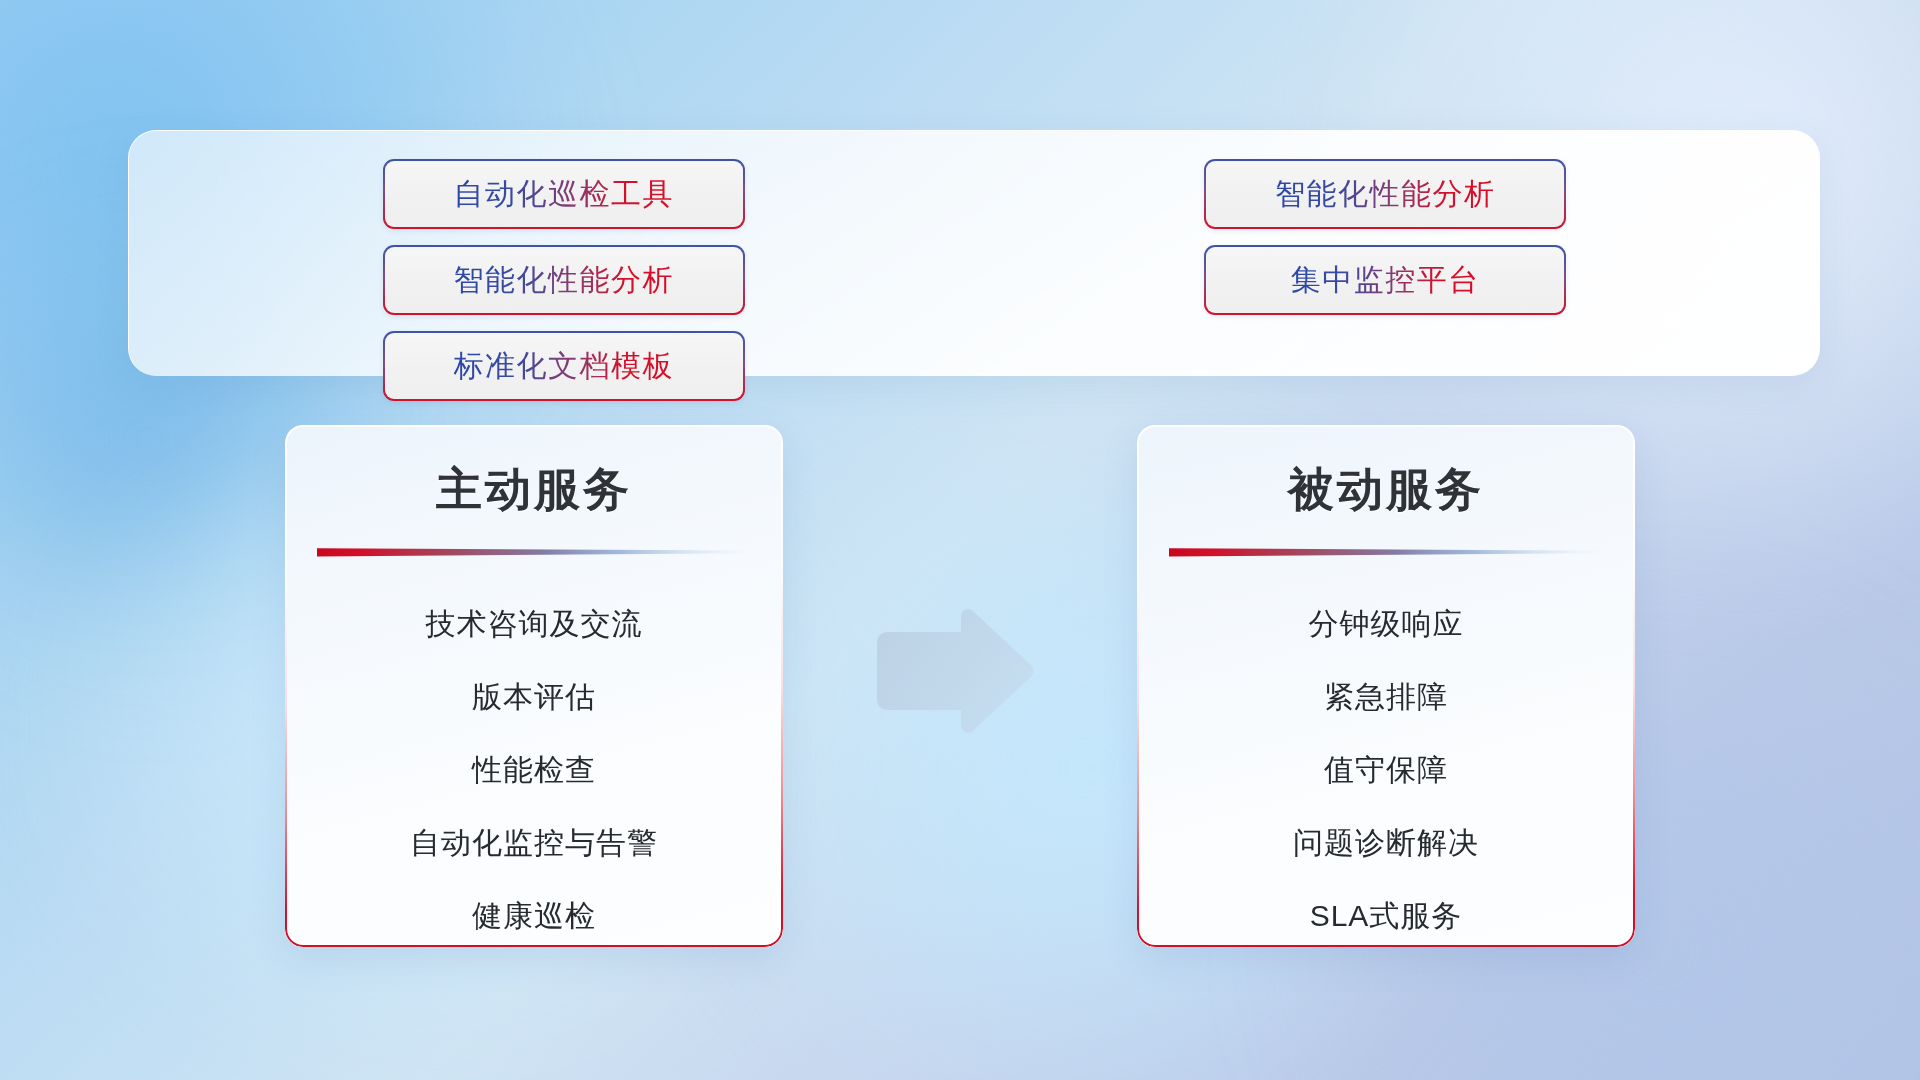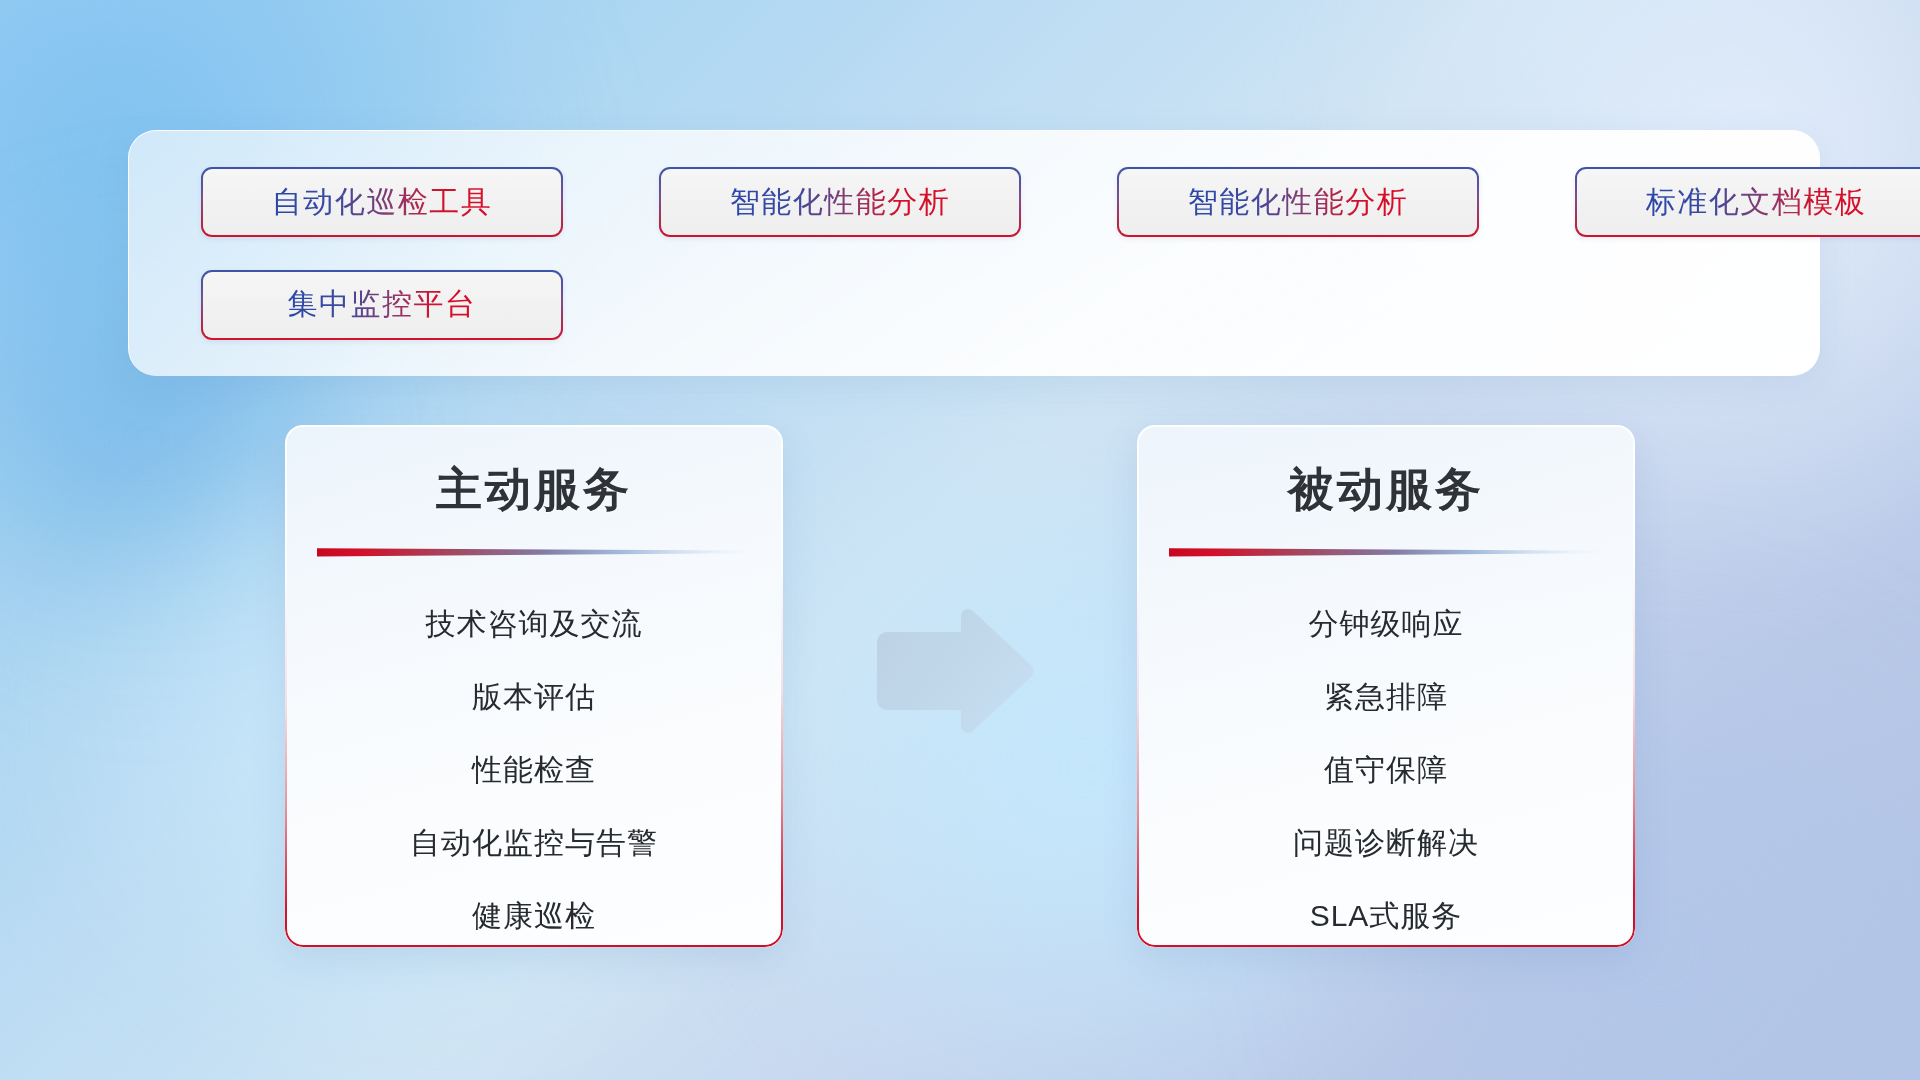--- a/index.html
+++ b/index.html
@@ -43,21 +43,21 @@
     border-radius:28px; z-index:2;
     background:linear-gradient(150deg,
        rgba(255,255,255,.62) 0%,
        rgba(255,255,255,.80) 35%,
        rgba(255,255,255,.92) 62%,
        rgba(255,255,255,.99) 100%);
     border-top:1.5px solid rgba(255,255,255,.95);
     border-left:1.5px solid rgba(255,255,255,.85);
     box-shadow:0 10px 34px rgba(90,130,180,.12);
     display:grid;
-    grid-template-columns:repeat(4,1fr);
+    grid-template-columns:repeat(2,1fr);
     grid-template-rows:repeat(2,1fr);
     column-gap:96px; row-gap:16px;
     padding:28px 72px;
     align-items:center; justify-items:center;
   }
 
   
   .pill{
     position:relative; width:362px; height:70px; border-radius:11px;
     background:linear-gradient(180deg,#3c54a8 0%,#7c4f86 45%,#d3112a 100%);
@@ -161,27 +161,27 @@
   </div>
 
   <div class="pill">
     <div class="pill-inner">
       <span class="pill-text">智能化性能分析</span>
     </div>
   </div>
 
   <div class="pill">
     <div class="pill-inner">
+      <span class="pill-text">集中监控平台</span>
+    </div>
+  </div>
+
+  <div class="pill">
+    <div class="pill-inner">
       <span class="pill-text">标准化文档模板</span>
-    </div>
-  </div>
-
-  <div class="pill">
-    <div class="pill-inner">
-      <span class="pill-text">集中监控平台</span>
     </div>
   </div>
 
 </div>
 
 <div class="svc-card" id="card-active">
   <div class="card-title">主动服务</div>
 
   <div class="divider-wrap">
     <svg viewBox="0 0 434 14" preserveAspectRatio="none" aria-hidden="true">

